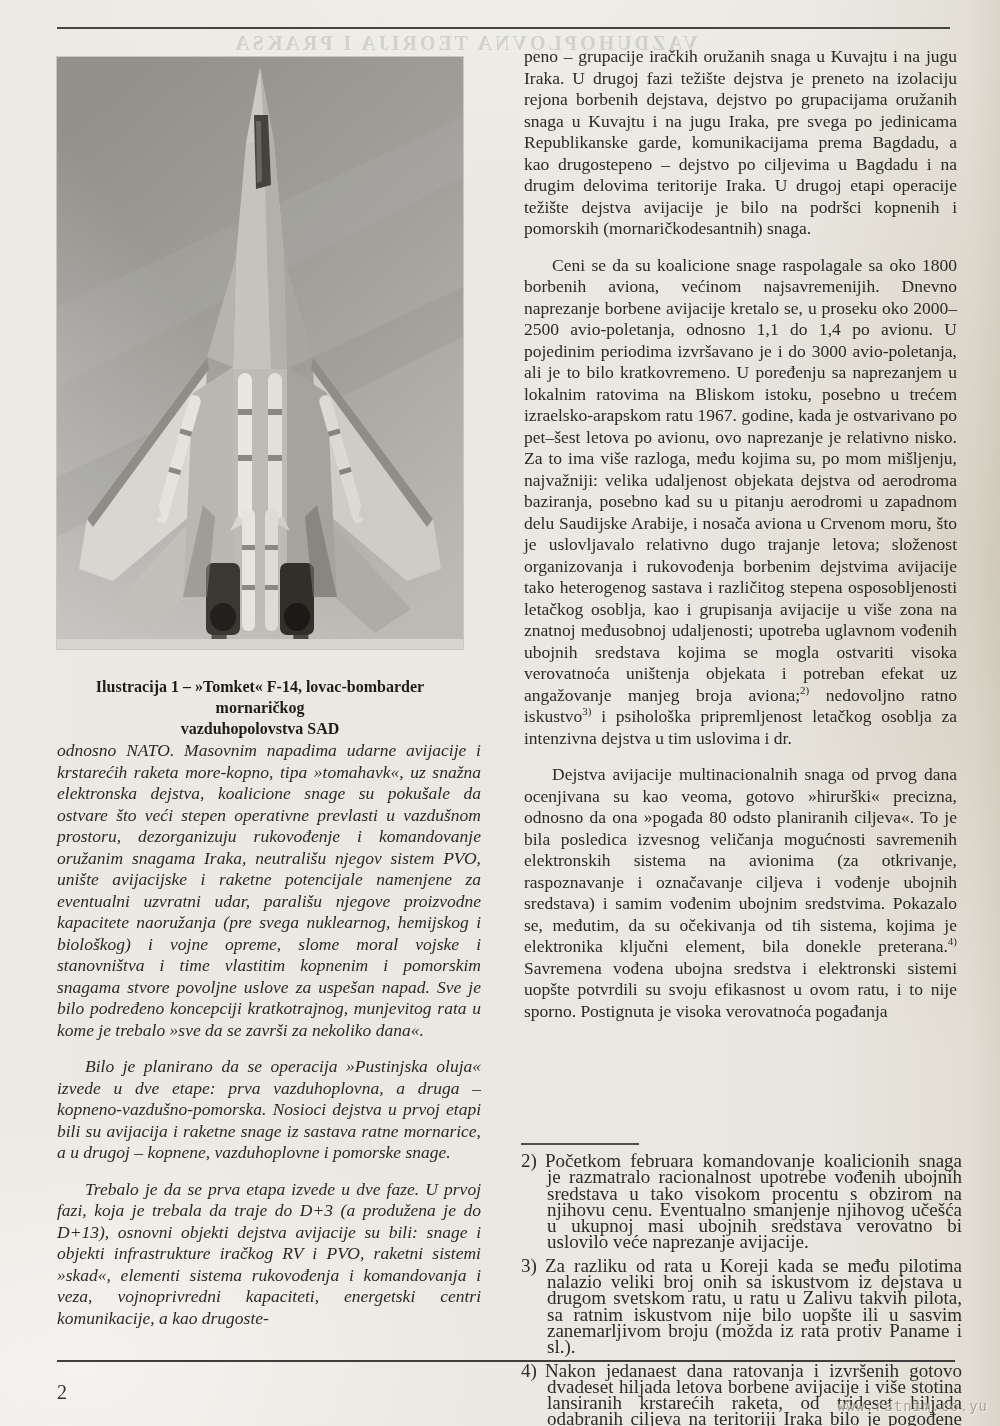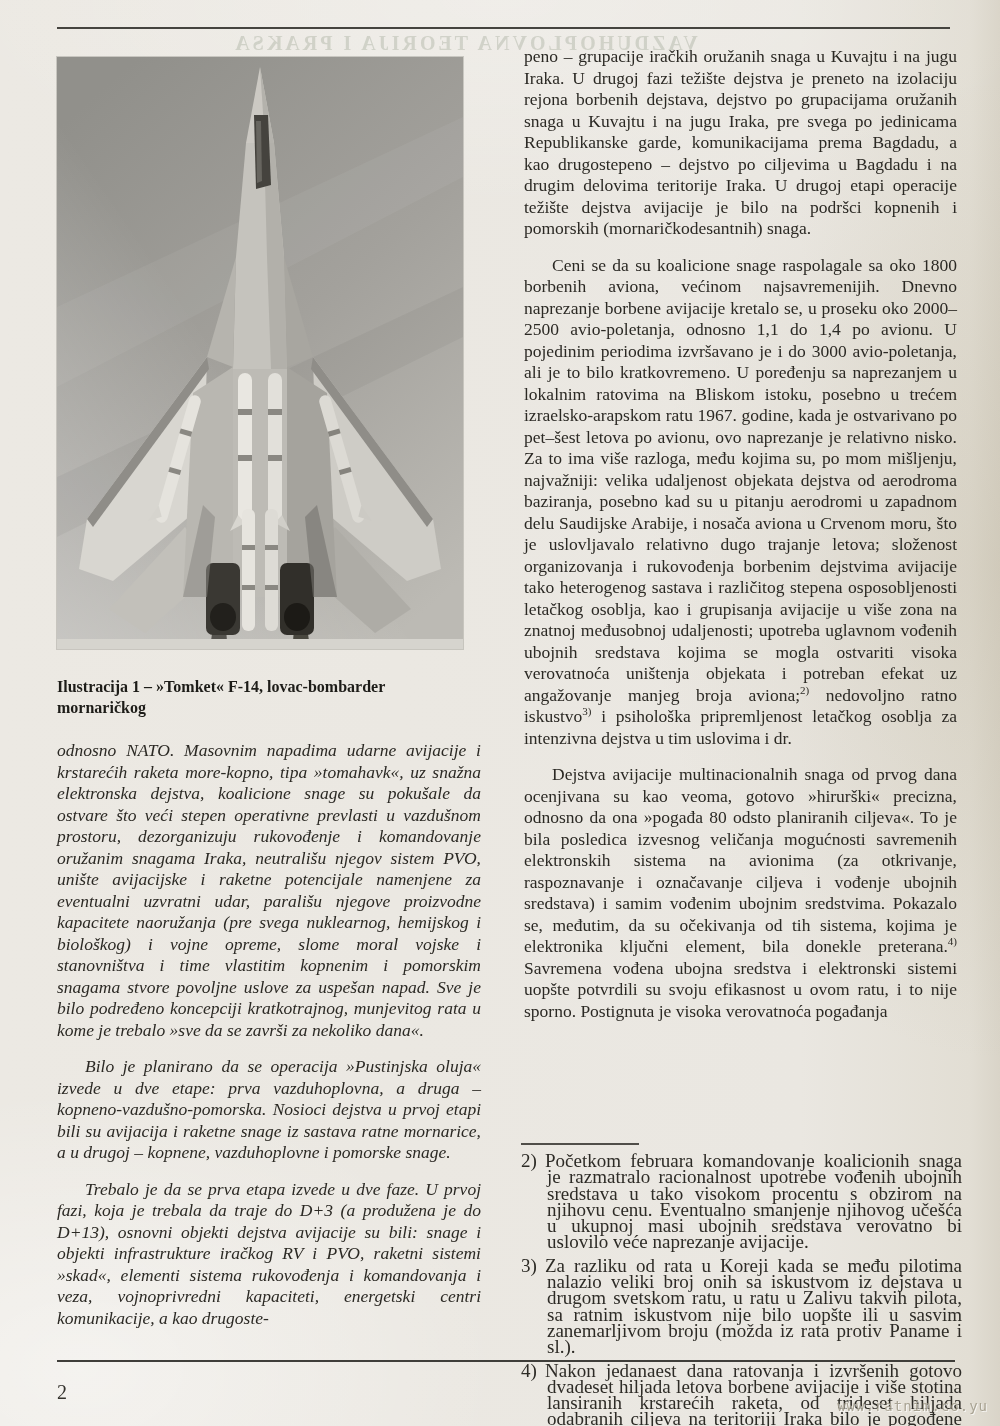--- a/index.html
+++ b/index.html
@@ -24,21 +24,21 @@
     filter:blur(0.6px);
     white-space:nowrap;
   }
   .photo{
     position:absolute;left:57px;top:57px;width:406px;height:592px;margin:0;
     box-shadow:0 0 0 1px rgba(90,90,85,0.25);
   }
   .photo svg{display:block;}
   .caption{
     position:absolute;left:57px;top:676px;width:406px;
-    font-weight:bold;font-size:16px;line-height:21px;color:#1d1c18;
+    text-align:center;font-weight:bold;font-size:16px;line-height:21px;color:#1d1c18;
   }
   .col{
     position:absolute;width:424px;
     font-size:17.5px;line-height:21.5px;color:#2b2924;
     text-align:justify;
   }
   .col-left{left:57px;top:740px;height:608px;font-style:italic;}
   .col-right{left:524px;top:46px;width:433px;height:1078px;}
   .col p{margin:0;}
   .col p.indent{text-indent:28px;margin-top:15px;}
@@ -146,20 +146,21 @@
 
       <polygon points="146,448 126,540 150,540 158,460" fill="#8b8984" opacity="0.55"></polygon>
       <polygon points="260,448 280,540 256,540 248,460" fill="#75736e" opacity="0.6"></polygon>
 
       <rect x="0" y="582" width="406" height="10" fill="#d6d4ce"></rect>
     </svg>
   </figure>
 
   <div class="caption">
     <div>Ilustracija 1 – »Tomket« F-14, lovac-bombarder mornaričkog</div>
+    <div>vazduhopolovstva SAD</div>
   </div>
 
   <div class="col col-left">
       <p class="">odnosno NATO. Masovnim napadima udarne avijacije i krstarećih raketa more-kopno, tipa »tomahavk«, uz snažna elektronska dejstva, koalicione snage su pokušale da ostvare što veći stepen operativne prevlasti u vazdušnom prostoru, dezorganizuju rukovođenje i komandovanje oružanim snagama Iraka, neutrališu njegov sistem PVO, unište avijacijske i raketne potencijale namenjene za eventualni uzvratni udar, parališu njegove proizvodne kapacitete naoružanja (pre svega nuklearnog, hemijskog i biološkog) i vojne opreme, slome moral vojske i stanovništva i time vlastitim kopnenim i pomorskim snagama stvore povoljne uslove za uspešan napad. Sve je bilo podređeno koncepciji kratkotrajnog, munjevitog rata u kome je trebalo »sve da se završi za nekoliko dana«.</p>
       <p class="indent">Bilo je planirano da se operacija »Pustinjska oluja« izvede u dve etape: prva vazduhoplovna, a druga – kopneno-vazdušno-pomorska. Nosioci dejstva u prvoj etapi bili su avijacija i raketne snage iz sastava ratne mornarice, a u drugoj – kopnene, vazduhoplovne i pomorske snage.</p>
       <p class="indent">Trebalo je da se prva etapa izvede u dve faze. U prvoj fazi, koja je trebala da traje do D+3 (a produžena je do D+13), osnovni objekti dejstva avijacije su bili: snage i objekti infrastrukture iračkog RV i PVO, raketni sistemi »skad«, elementi sistema rukovođenja i komandovanja i veza, vojnoprivredni kapaciteti, energetski centri komunikacije, a kao drugoste-</p>
     </div>
 
   <div class="col col-right">
       <p class="">peno – grupacije iračkih oružanih snaga u Kuvajtu i na jugu Iraka. U drugoj fazi težište dejstva je preneto na izolaciju rejona borbenih dejstava, dejstvo po grupacijama oružanih snaga u Kuvajtu i na jugu Iraka, pre svega po jedinicama Republikanske garde, komunikacijama prema Bagdadu, a kao drugostepeno – dejstvo po ciljevima u Bagdadu i na drugim delovima teritorije Iraka. U drugoj etapi operacije težište dejstva avijacije je bilo na podršci kopnenih i pomorskih (mornaričkodesantnih) snaga.</p>

